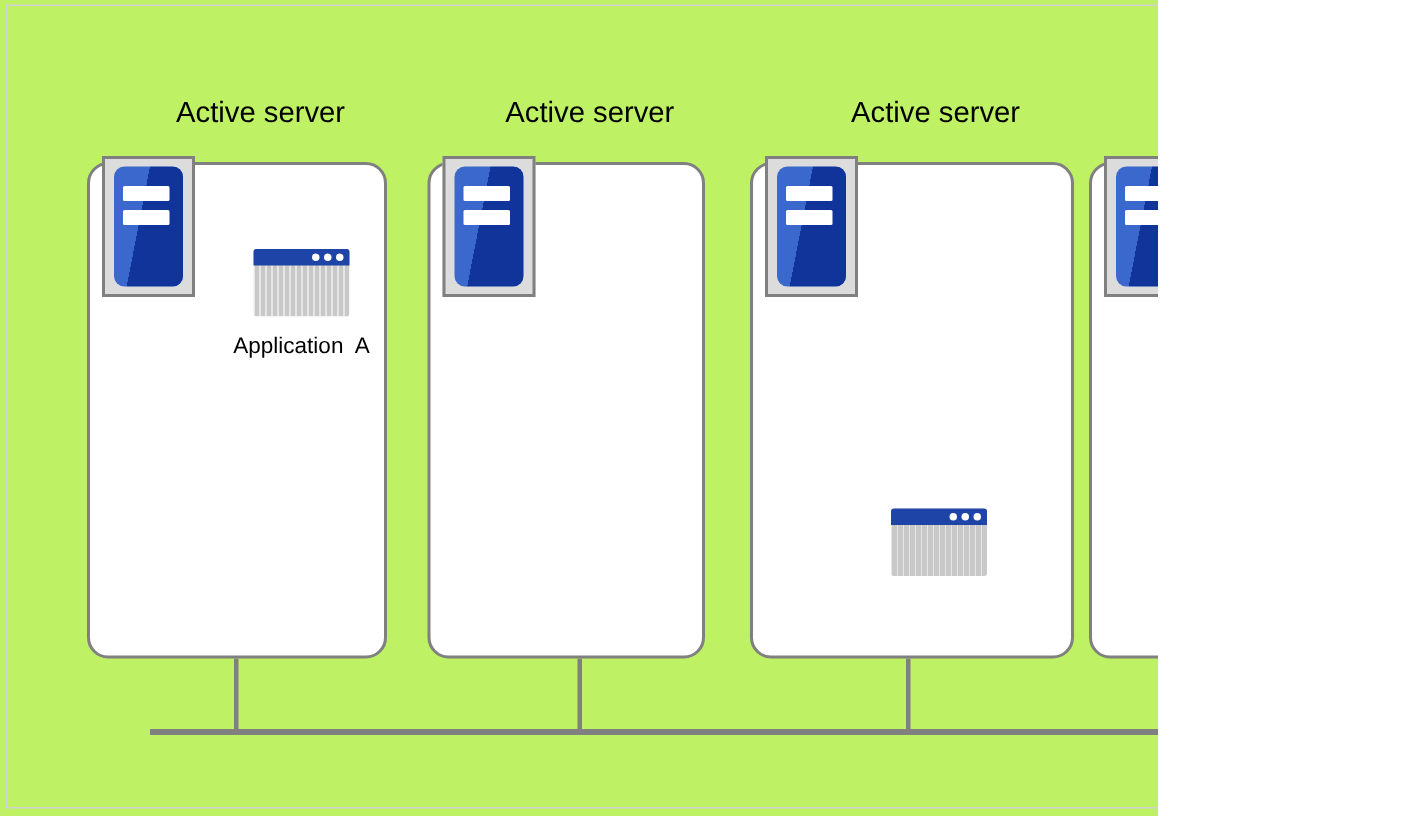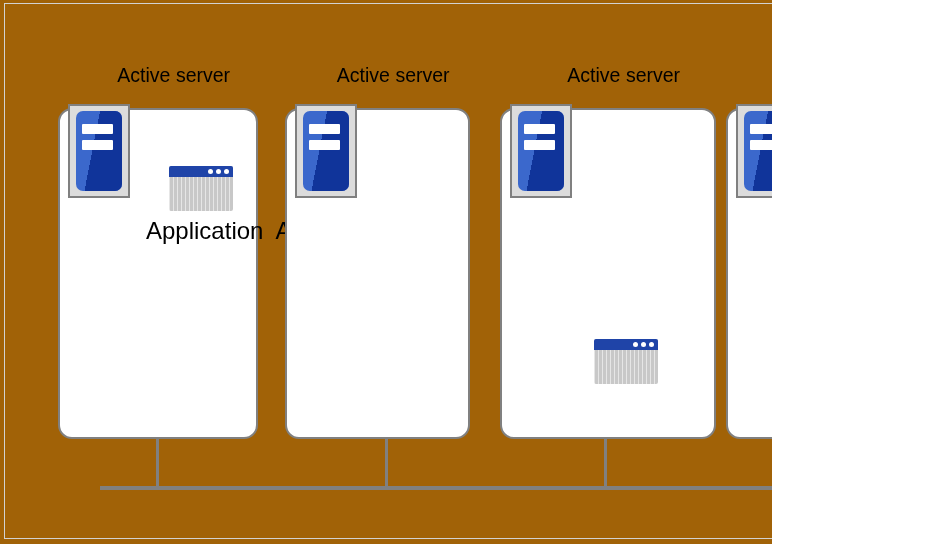--- a/index.html
+++ b/index.html
@@ -4,21 +4,21 @@
 <style>
   html, body {
     margin: 0;
     padding: 0;
     background: #ffffff;
   }
   #canvas {
     position: relative;
     width: 772px;
     height: 544px;
-    background: #a16207;
+    background: #bef264;
     font-family: "Liberation Sans", sans-serif;
     overflow: hidden;
     box-sizing: border-box;
   }
   
   .outer-frame {
     position: absolute;
     left: 4px;
     top: 3px;
     width: 939px;
@@ -140,21 +140,21 @@
   }
   .app-icon .dot {
     width: 5px;
     height: 5px;
     border-radius: 50%;
     background: #ffffff;
     margin-left: 3px;
   }
   .app-label {
     margin-top: 8px;
-    font-size: 24px;
+    font-size: 15px;
     line-height: 24px;
     color: #000000;
     white-space: pre;
   }
 
   
   .drop-line {
     position: absolute;
     top: 439px;
     width: 3px;

